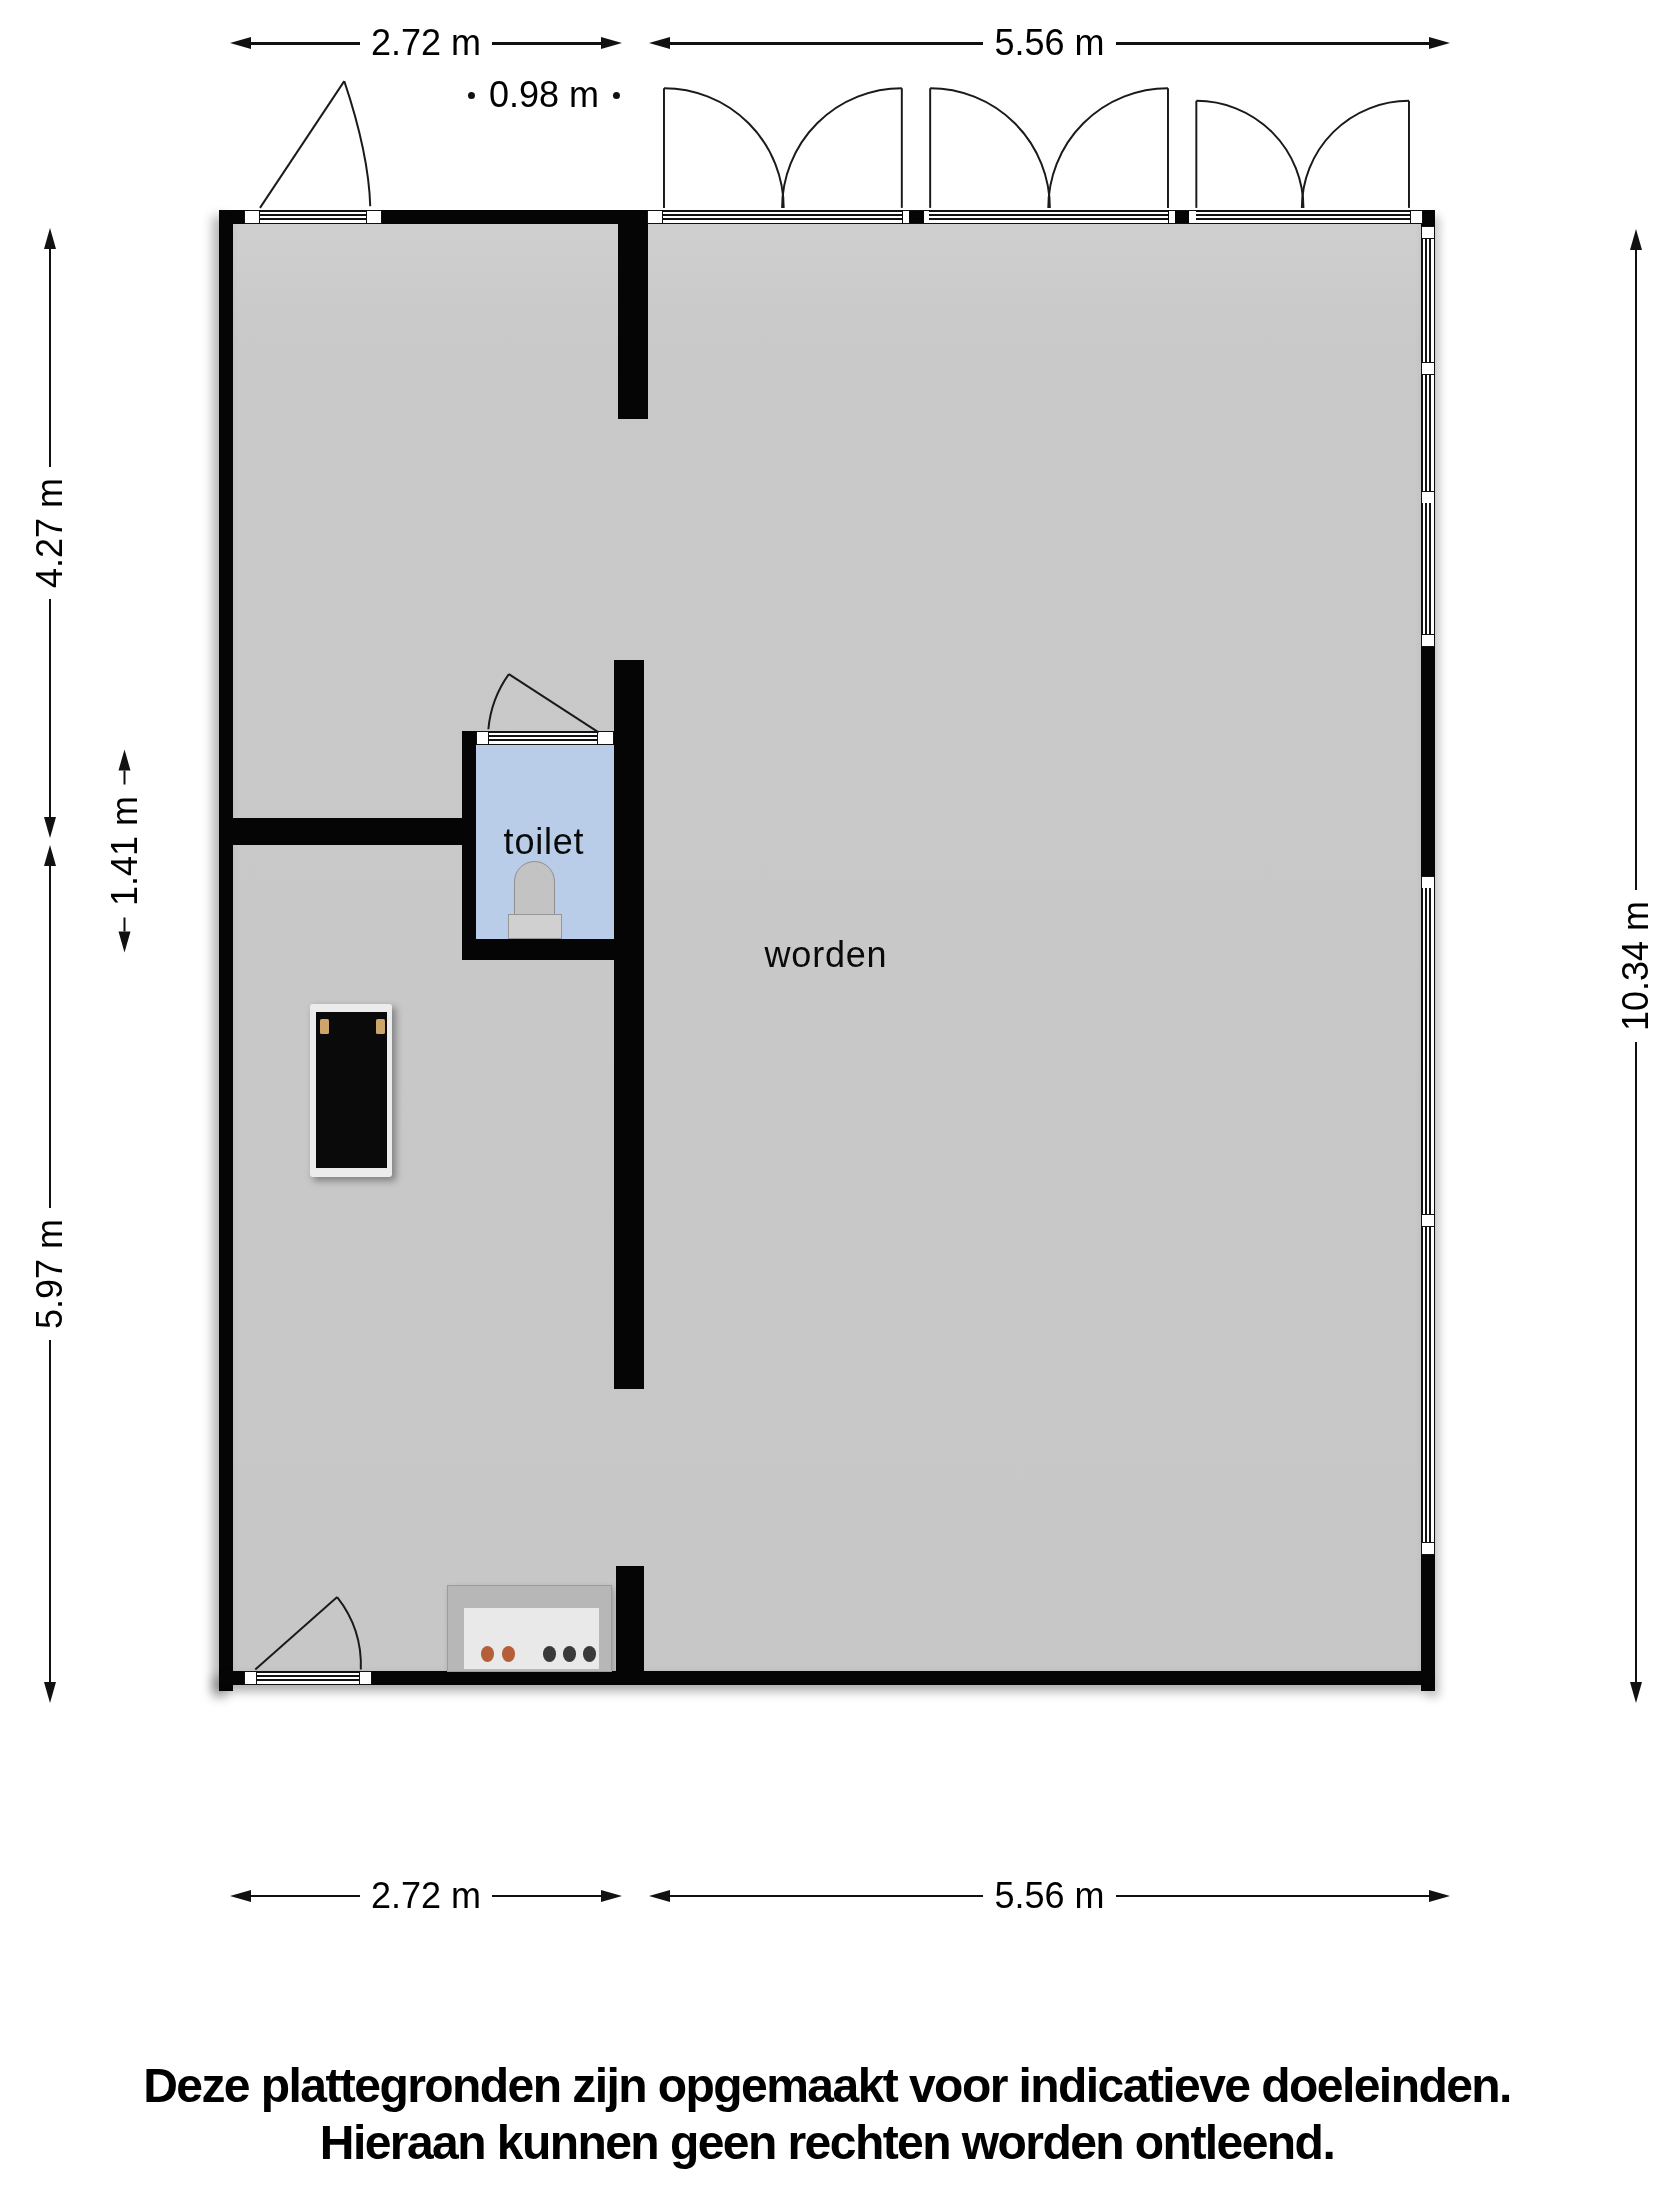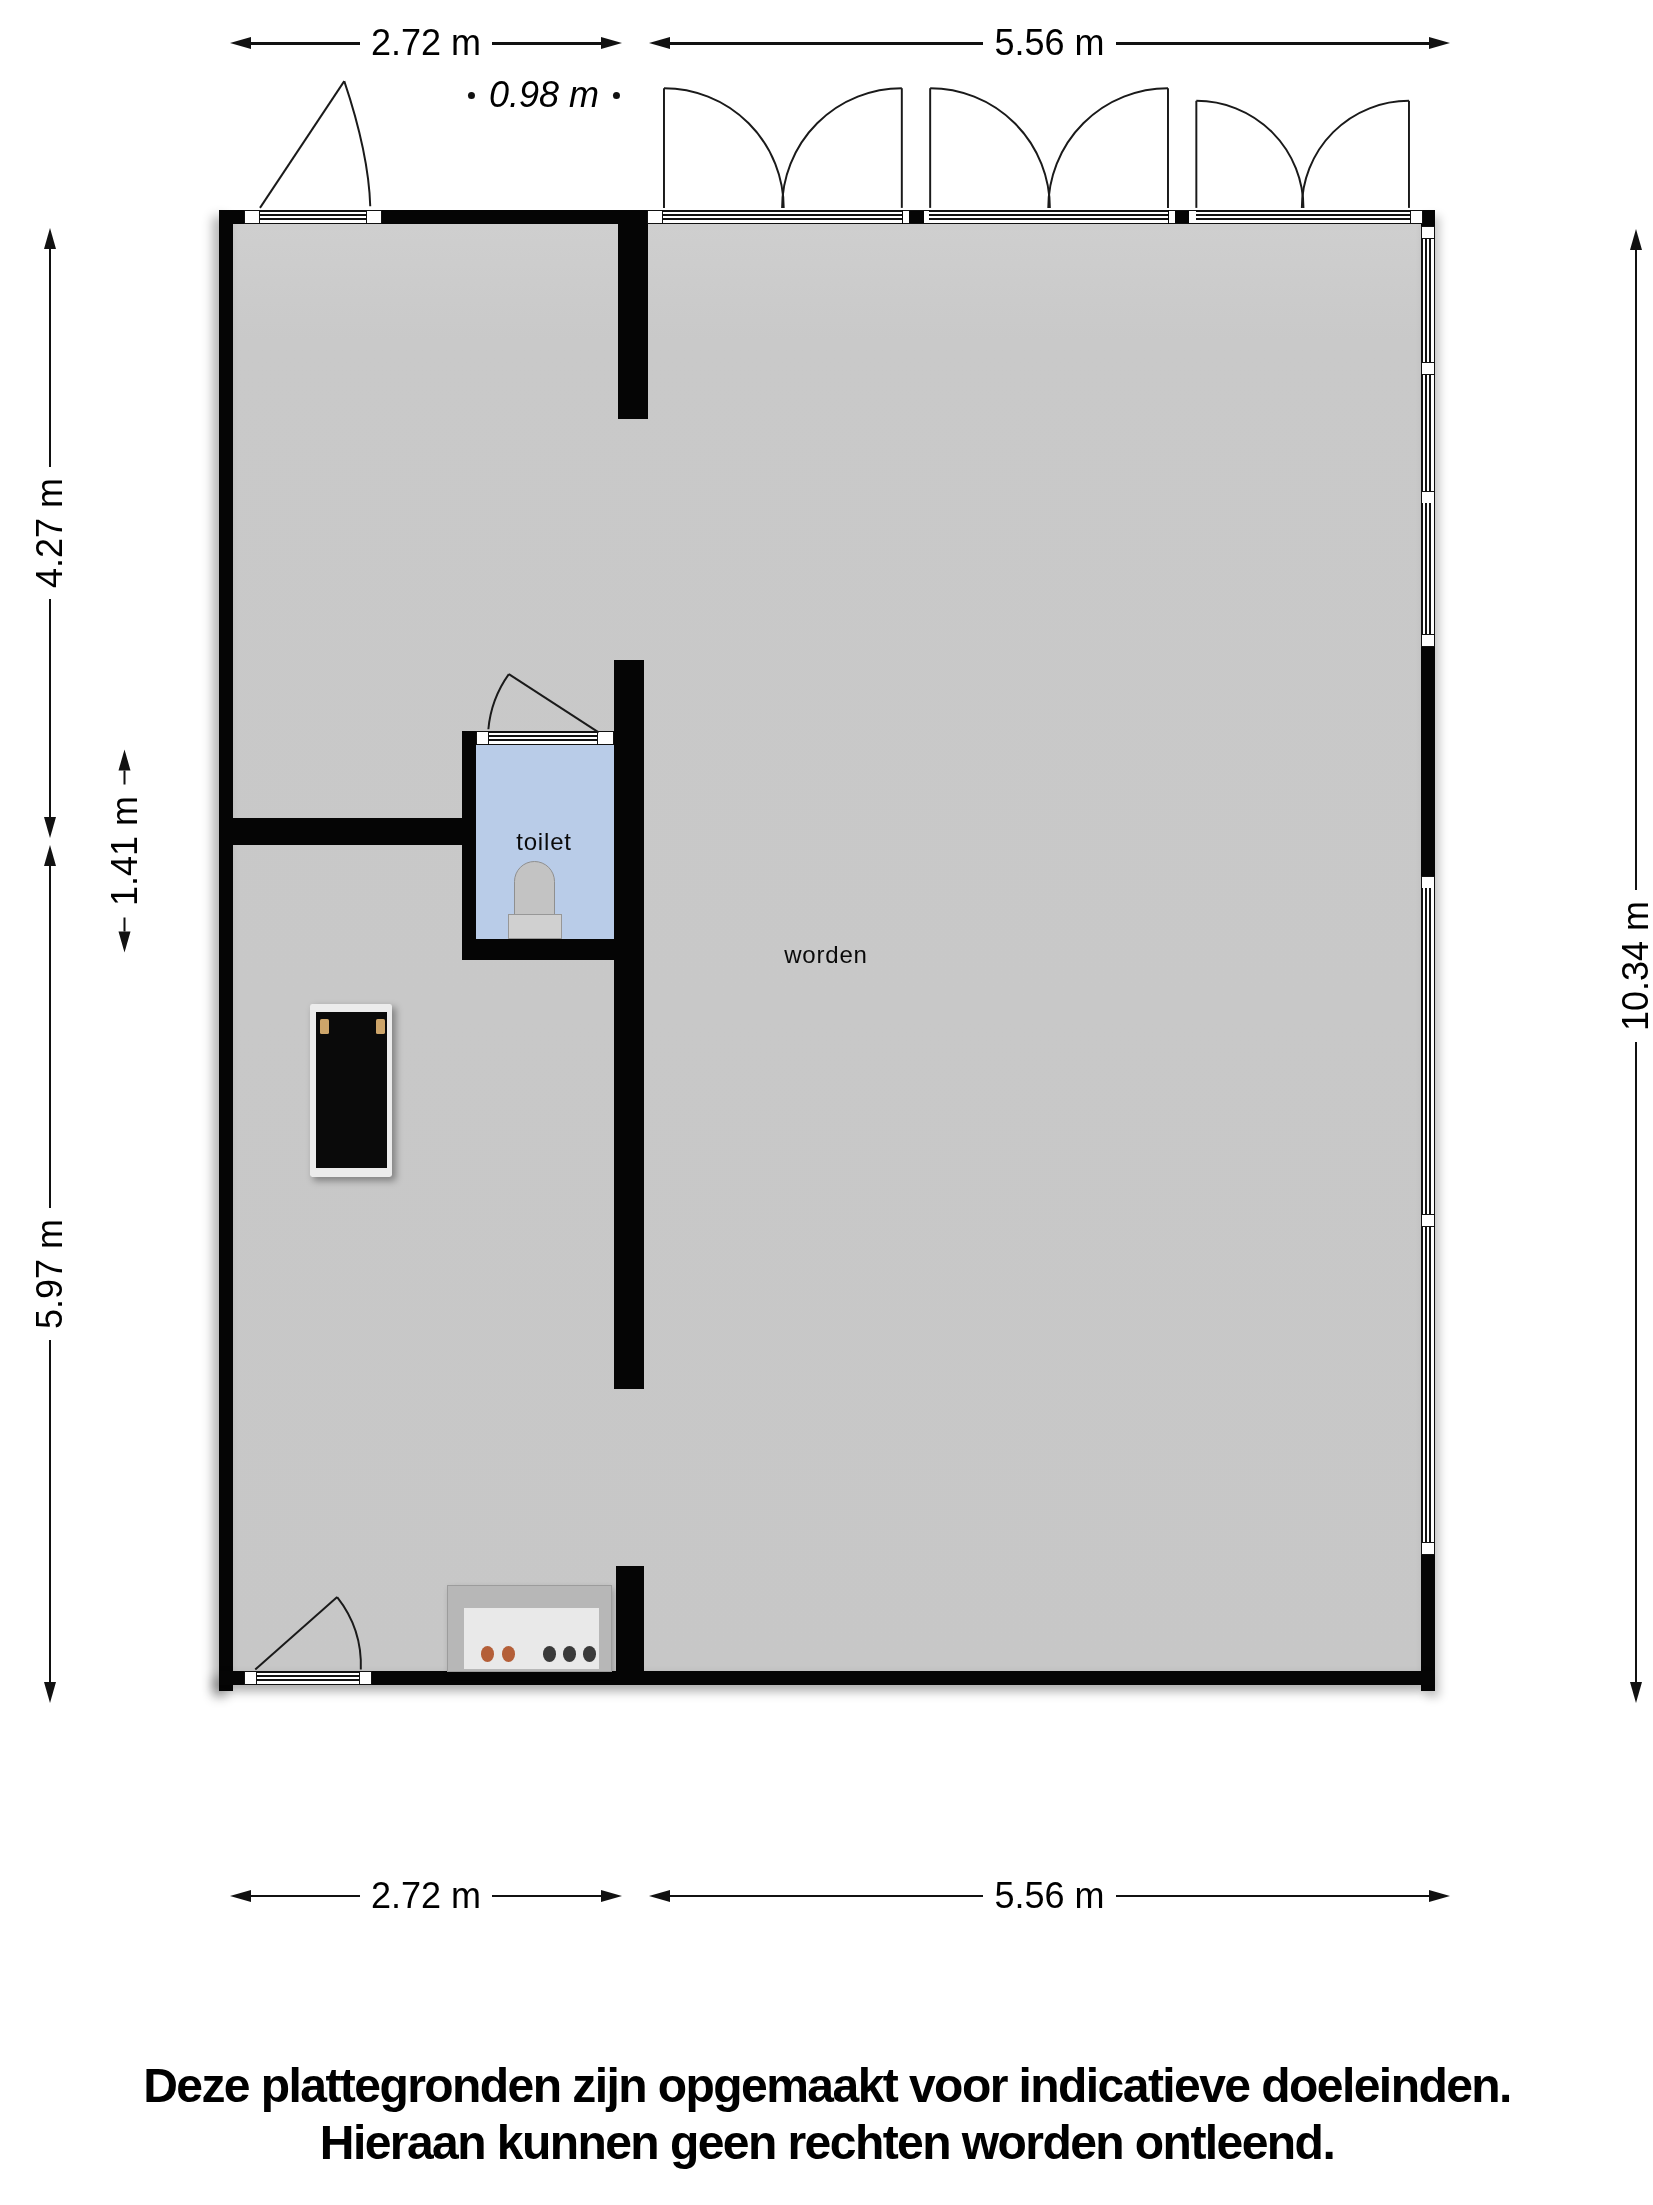--- a/index.html
+++ b/index.html
@@ -26,32 +26,32 @@
   .handle{background:#cda56a;border-radius:1.6px;}
   .stove-outer{background:#b7b7b7;border:1.6px solid #9c9c9c;box-sizing:border-box;
                box-shadow:2.4px 3.2px 6.3px rgba(0,0,0,0.25);}
   .stove-panel{background:#e9e9e9;}
   .knob{border-radius:50%;width:13.4px;height:15.8px;}
   .knob.orange{background:#b45f38;}
   .knob.dark{background:#3a3a3a;}
   .bowl{background:#c3c3c3;border:1.6px solid #8f8f8f;border-radius:20.5px 20.5px 3.9px 3.9px;box-sizing:border-box;}
   .tank{background:#d0d0d0;border:1.6px solid #979797;box-sizing:border-box;}
   
-  .roomlabel{position:absolute;transform:translate(-50%,-50%);font-size:24px;letter-spacing:0.8px;color:#0a0a0a;}
+  .roomlabel{position:absolute;transform:translate(-50%,-50%);font-size:36px;letter-spacing:0.8px;color:#0a0a0a;}
   
   .dim{position:absolute;display:flex;align-items:center;height:38px;}
   .dim.v{transform:rotate(-90deg);}
   .dl{flex:1;height:2.4px;background:#111;}
   .dt{padding:0 11px;font-size:36px;white-space:nowrap;color:#000;}
   .ah{width:0;height:0;border-top:6.3px solid transparent;border-bottom:6.3px solid transparent;flex:none;}
   .ah.w{border-right:21px solid #111;}
   .ah.e{border-left:21px solid #111;}
   .dim-door{position:absolute;display:flex;align-items:center;transform:translate(-50%,-50%);}
   .mdot{width:7px;height:7px;border-radius:50%;background:#111;flex:none;}
-  .dim-door .dt{padding:0 14px;font-style:italic;}
+  .dim-door .dt{padding:0 14px;}
   
   .disclaimer{position:absolute;left:0;width:1654px;text-align:center;font-weight:bold;
               font-size:49px;letter-spacing:-1.6px;line-height:1.16;transform:scaleX(0.98);}
   svg.overlay{position:absolute;left:0;top:0;pointer-events:none;}
 </style>
 </head>
 <body>
 
 <div class="canvas">
 

